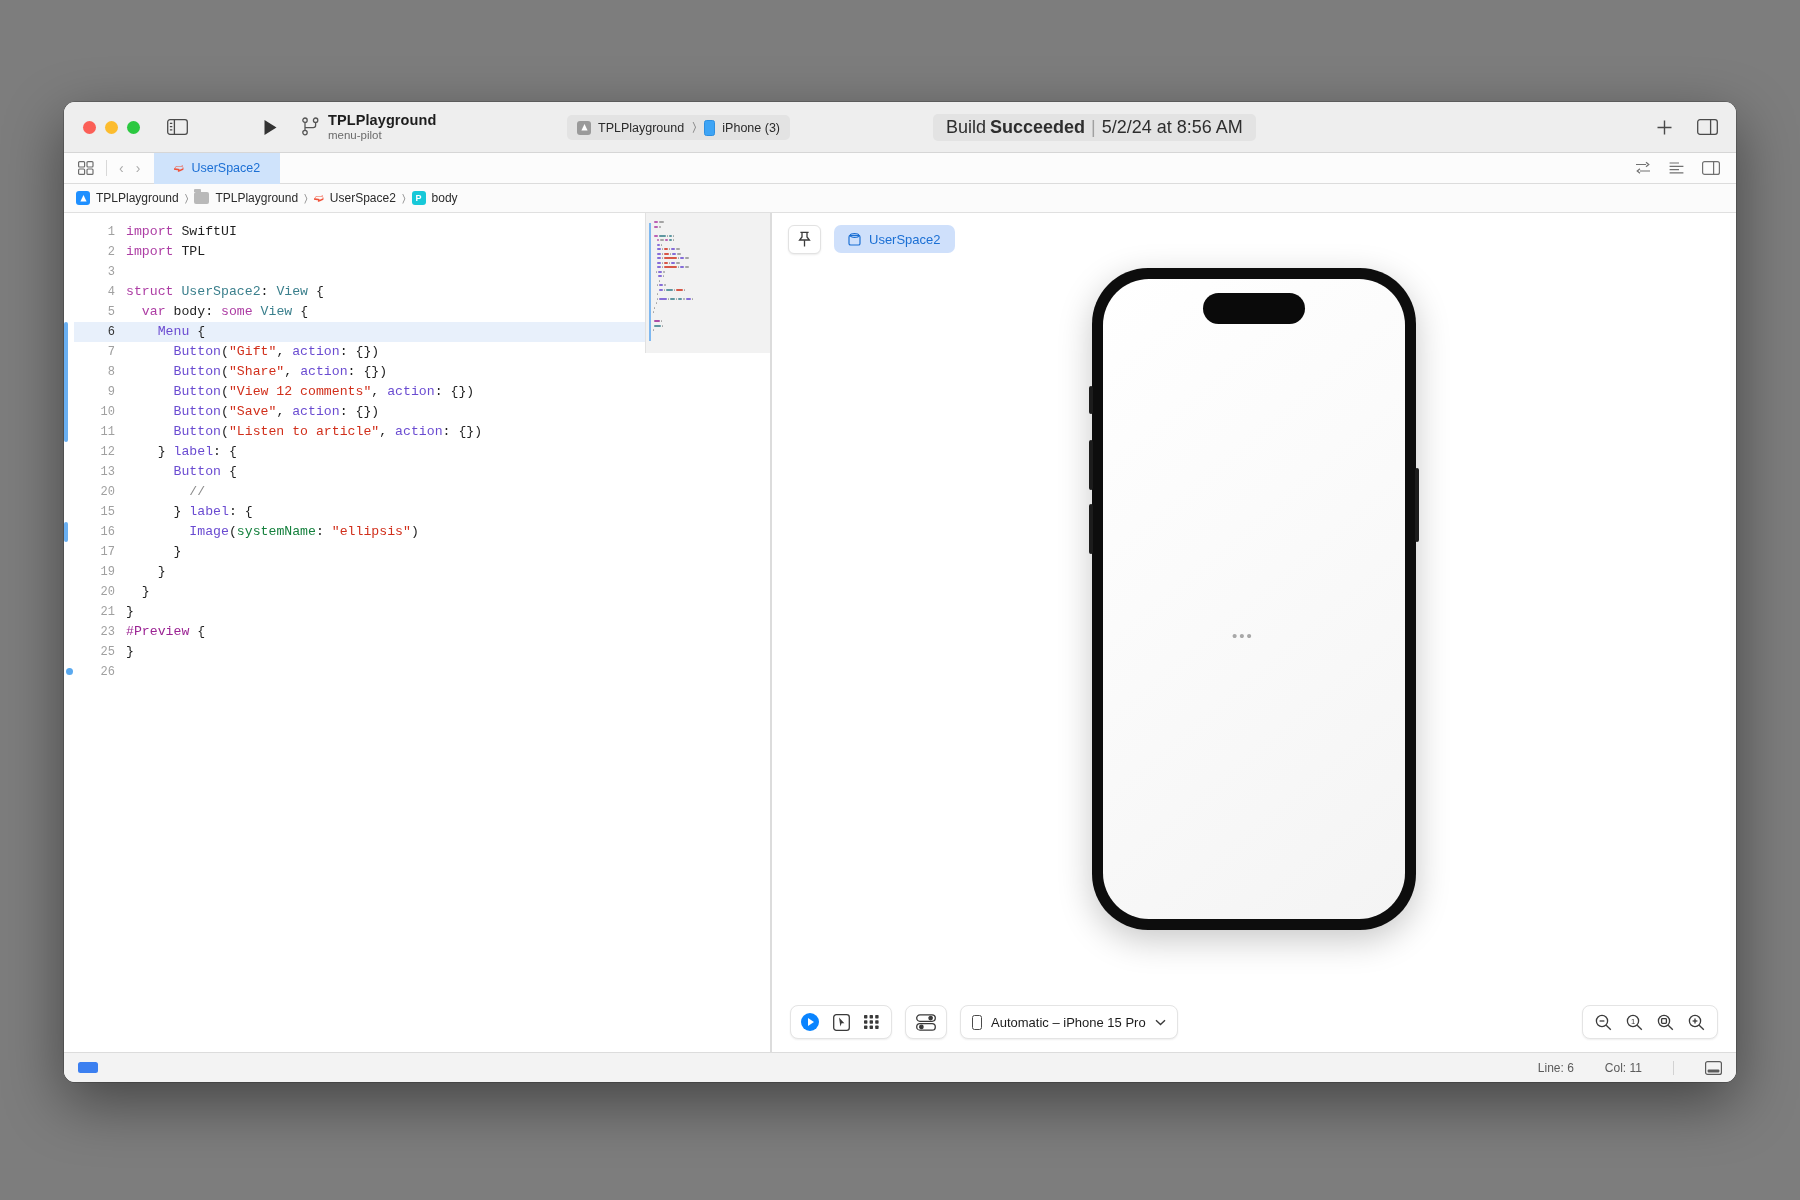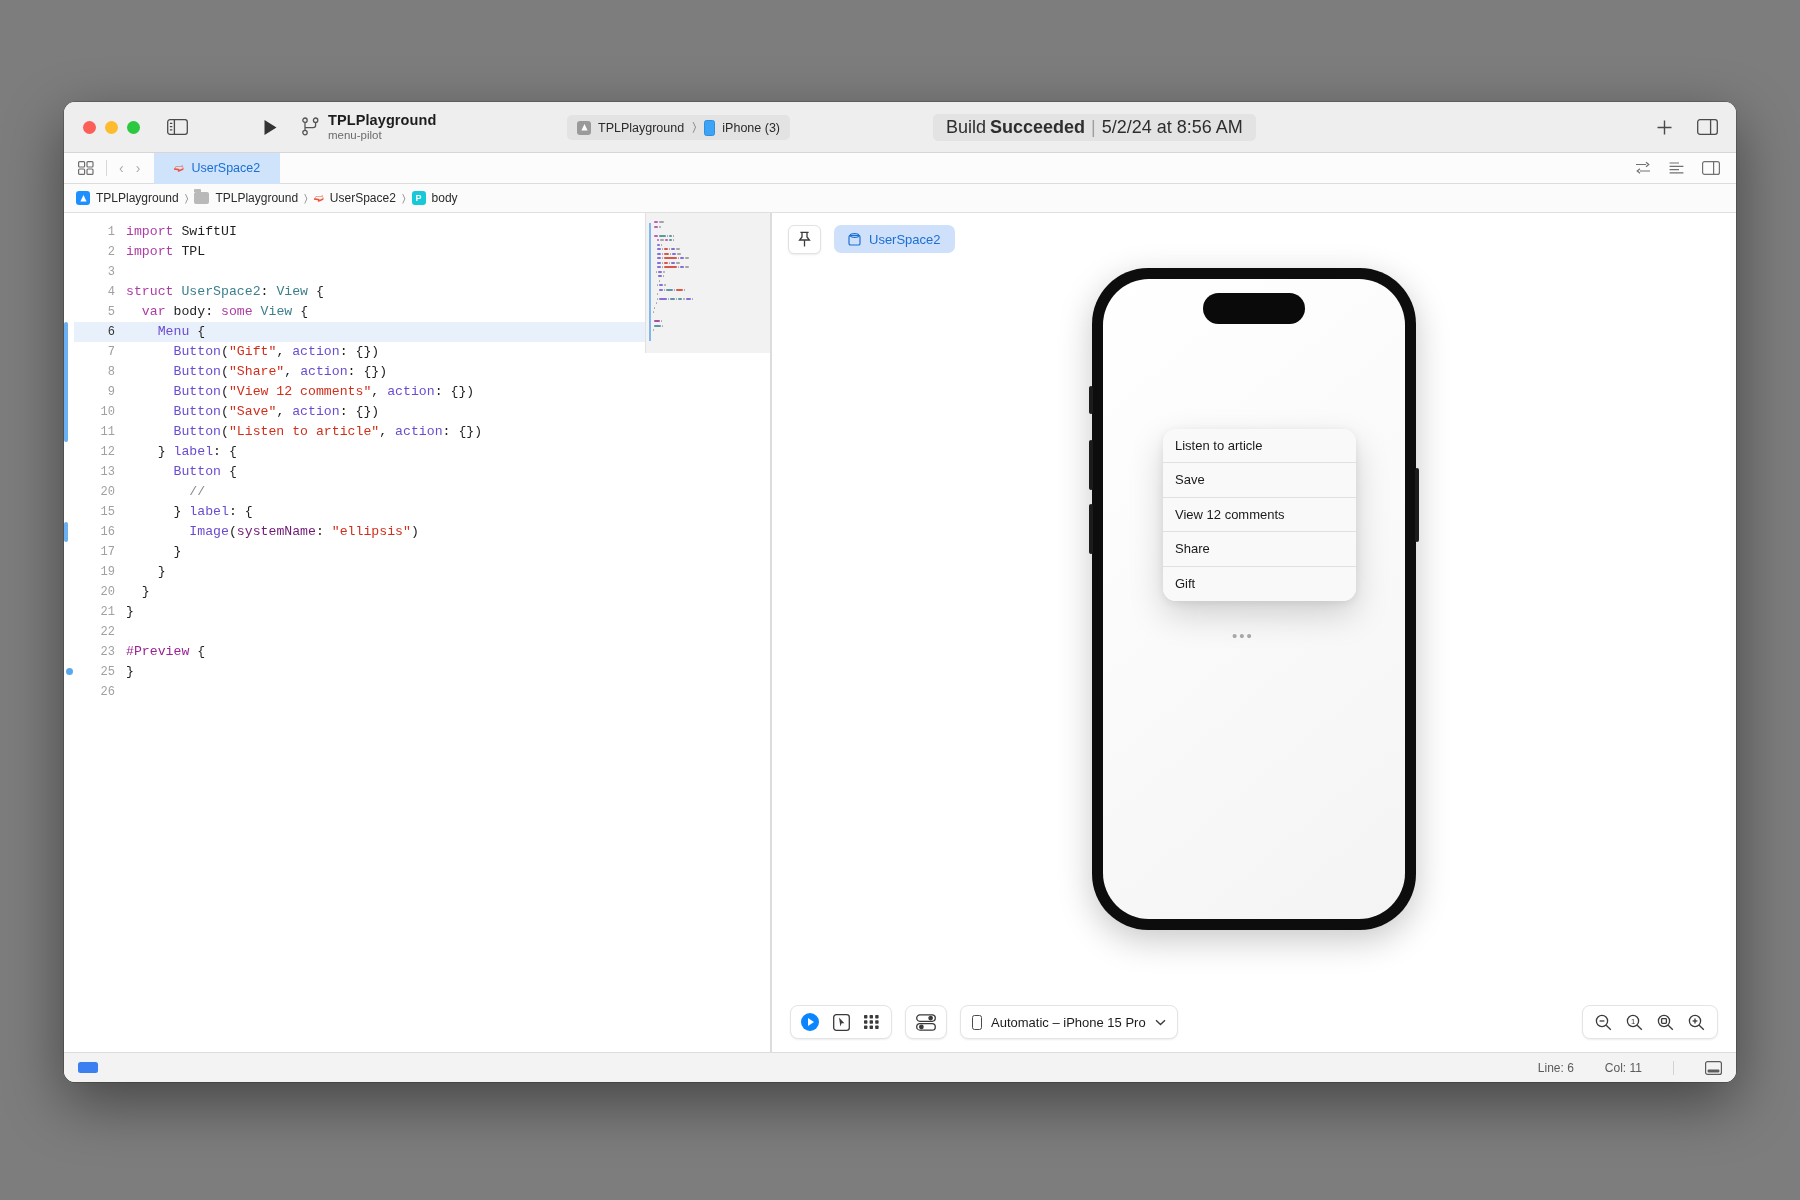--- a/index.html
+++ b/index.html
@@ -161,21 +161,21 @@
   .cline.hl .lnum { color: #333; }
   .ctext { white-space: pre; color: #1f1f1f; }
 
   .k-kw { color: #ad3da4; }        
   .k-kw2 { color: #9b2393; }
   .k-type { color: #3a7f8c; }      
   .k-str { color: #d12f1b; }       
   .k-fn { color: #6a4bd1; }
   .k-cmt { color: #8c8c8c; }       
   .k-pun { color: #1f1f1f; }
-  .k-param { color: #701a75; }
+  .k-param { color: #15803d; }
   .squig {
     text-decoration: underline wavy #e0503a;
     text-decoration-thickness: 1px;
     text-underline-offset: 3px;
   }
 
   
   #change-bar {
     position: absolute; left: 0; width: 4px;
     background: #6ab0f3; border-radius: 2px;
@@ -565,24 +565,20 @@
           </div>
           <div class="cline">
             <span class="lnum">20</span>
             <span class="ctext"><span class="k-pun">  }</span></span>
           </div>
           <div class="cline">
             <span class="lnum">21</span>
             <span class="ctext"><span class="k-pun">}</span></span>
           </div>
           <div class="cline">
-            <span class="lnum">22</span>
-            <span class="ctext"></span>
-          </div>
-          <div class="cline">
             <span class="lnum">23</span>
             <span class="ctext"><span class="k-kw2">#Preview</span><span class="k-pun"> {</span></span>
           </div>
           <div class="cline">
             <span class="lnum">25</span>
             <span class="ctext"><span class="k-pun">}</span></span>
           </div>
           <div class="cline">
             <span class="lnum">26</span>
             <span class="ctext"></span>
@@ -744,27 +740,20 @@
       </div>
 
       <div id="canvas-stage">
         <div id="phone">
           <div class="side-btn" id="btn-silent"></div>
           <div class="side-btn" id="btn-volup"></div>
           <div class="side-btn" id="btn-voldn"></div>
           <div class="side-btn" id="btn-power"></div>
           <div id="phone-screen">
             <div id="dynamic-island"></div>
-            <div id="ctx-menu">
-                <div class="ctx-item">Listen to article</div>
-                <div class="ctx-item">Save</div>
-                <div class="ctx-item">View 12 comments</div>
-                <div class="ctx-item">Share</div>
-                <div class="ctx-item">Gift</div>
-              </div>
             <div id="ellipsis-label">•••</div>
           </div>
         </div>
       </div>
 
       <div id="canvas-bottom">
         <div class="cb-group">
           <div class="cb-btn">
             <div id="play-dot"></div>
           </div>

